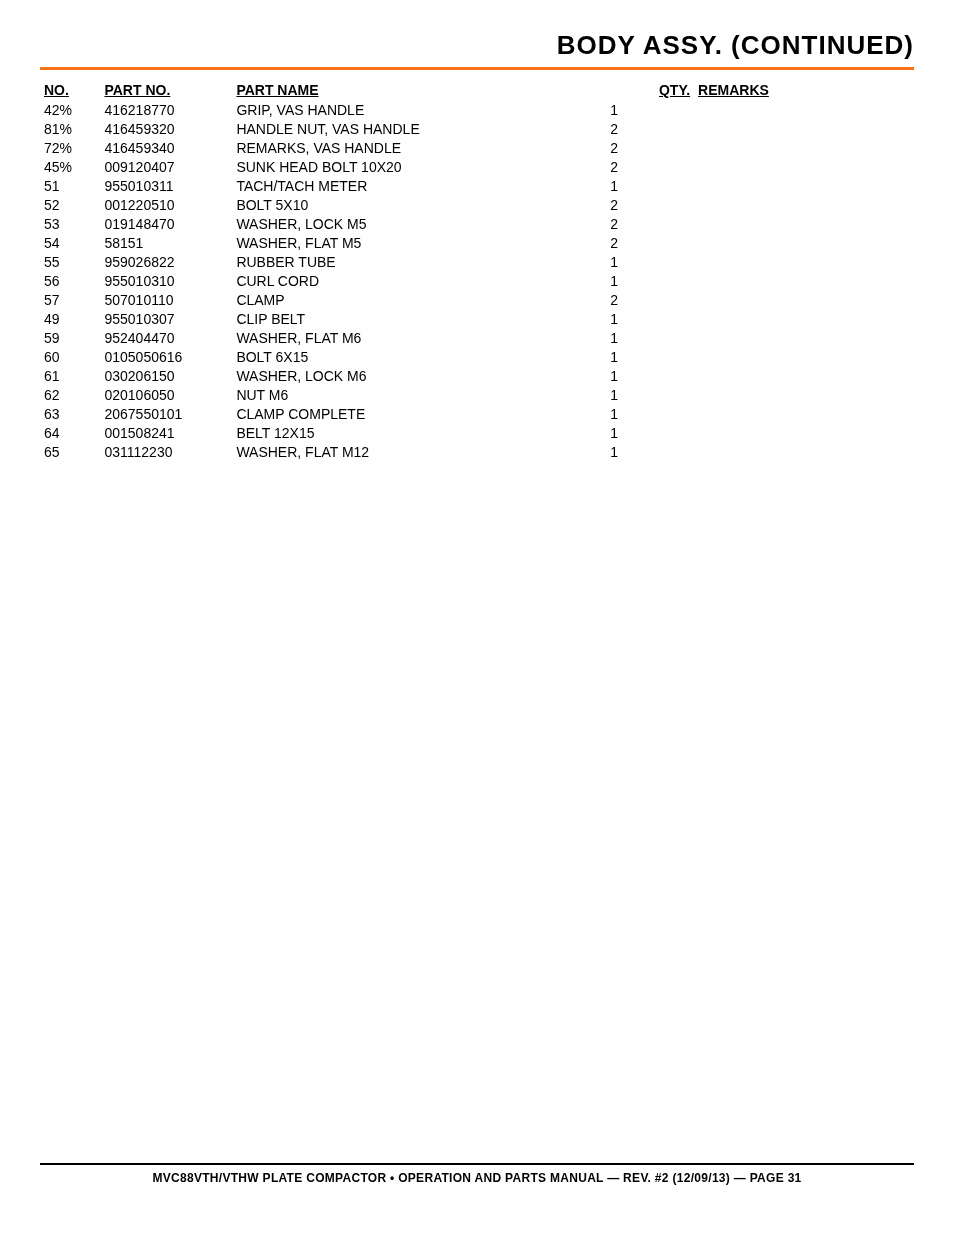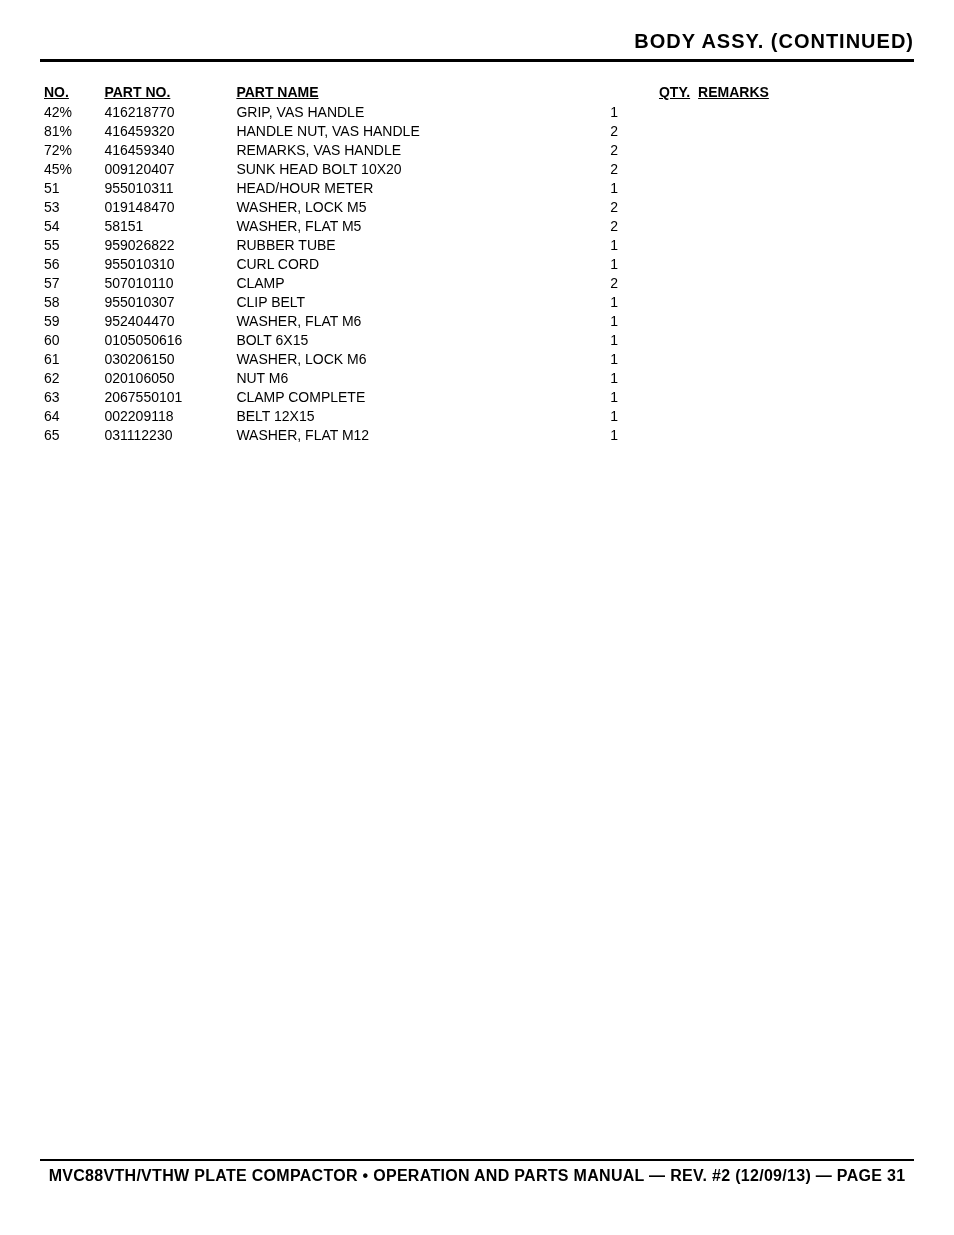--- a/index.html
+++ b/index.html
@@ -20,27 +20,27 @@
 
     .page-container {
       width: 954px;
       min-height: 1235px;
       padding: 30px 40px 60px 40px;
       position: relative;
     }
 
     .header-title {
       text-align: right;
-      font-size: 20px;
+      font-size: 26px;
       font-weight: bold;
       font-family: Arial, Helvetica, sans-serif;
       letter-spacing: 1px;
       padding-bottom: 6px;
-      border-bottom: 3px solid #000000;
-      margin-bottom: 20px;
+      border-bottom: 3px solid #f97316;
+      margin-bottom: 10px;
     }
 
     .parts-table {
       width: 100%;
       border-collapse: collapse;
       margin-top: 4px;
     }
 
     .parts-table thead tr th {
       text-align: left;
@@ -90,21 +90,21 @@
     .footer-line {
       position: absolute;
       bottom: 50px;
       left: 40px;
       right: 40px;
       border-top: 2px solid #000;
       padding-top: 6px;
     }
 
     .footer-text {
-      font-size: 16px;
+      font-size: 12px;
       font-weight: bold;
       text-align: center;
       letter-spacing: 0.3px;
     }
   </style>
 </head>
 <body>
 
 <div class="page-container">
 
@@ -145,22 +145,29 @@
         <tr>
           <td class="col-no">45%</td>
           <td class="col-part-no">009120407</td>
           <td class="col-part-name">SUNK HEAD BOLT 10X20</td>
           <td class="col-qty">2</td>
           <td class="col-remarks"></td>
         </tr>
         <tr>
           <td class="col-no">51</td>
           <td class="col-part-no">955010311</td>
-          <td class="col-part-name">HEAD/HOUR METER</td>
-          <td class="col-qty">1</td>
+          <td class="col-part-name">TACH/TACH METER</td>
+          <td class="col-qty">1</td>
+          <td class="col-remarks"></td>
+        </tr>
+        <tr>
+          <td class="col-no">52</td>
+          <td class="col-part-no">001220510</td>
+          <td class="col-part-name">BOLT 5X10</td>
+          <td class="col-qty">2</td>
           <td class="col-remarks"></td>
         </tr>
         <tr>
           <td class="col-no">53</td>
           <td class="col-part-no">019148470</td>
           <td class="col-part-name">WASHER, LOCK M5</td>
           <td class="col-qty">2</td>
           <td class="col-remarks"></td>
         </tr>
         <tr>
@@ -185,21 +192,21 @@
           <td class="col-remarks"></td>
         </tr>
         <tr>
           <td class="col-no">57</td>
           <td class="col-part-no">507010110</td>
           <td class="col-part-name">CLAMP</td>
           <td class="col-qty">2</td>
           <td class="col-remarks"></td>
         </tr>
         <tr>
-          <td class="col-no">58</td>
+          <td class="col-no">49</td>
           <td class="col-part-no">955010307</td>
           <td class="col-part-name">CLIP BELT</td>
           <td class="col-qty">1</td>
           <td class="col-remarks"></td>
         </tr>
         <tr>
           <td class="col-no">59</td>
           <td class="col-part-no">952404470</td>
           <td class="col-part-name">WASHER, FLAT M6</td>
           <td class="col-qty">1</td>
@@ -228,21 +235,21 @@
         </tr>
         <tr>
           <td class="col-no">63</td>
           <td class="col-part-no">2067550101</td>
           <td class="col-part-name">CLAMP COMPLETE</td>
           <td class="col-qty">1</td>
           <td class="col-remarks"></td>
         </tr>
         <tr>
           <td class="col-no">64</td>
-          <td class="col-part-no">002209118</td>
+          <td class="col-part-no">001508241</td>
           <td class="col-part-name">BELT 12X15</td>
           <td class="col-qty">1</td>
           <td class="col-remarks"></td>
         </tr>
         <tr>
           <td class="col-no">65</td>
           <td class="col-part-no">031112230</td>
           <td class="col-part-name">WASHER, FLAT M12</td>
           <td class="col-qty">1</td>
           <td class="col-remarks"></td>

